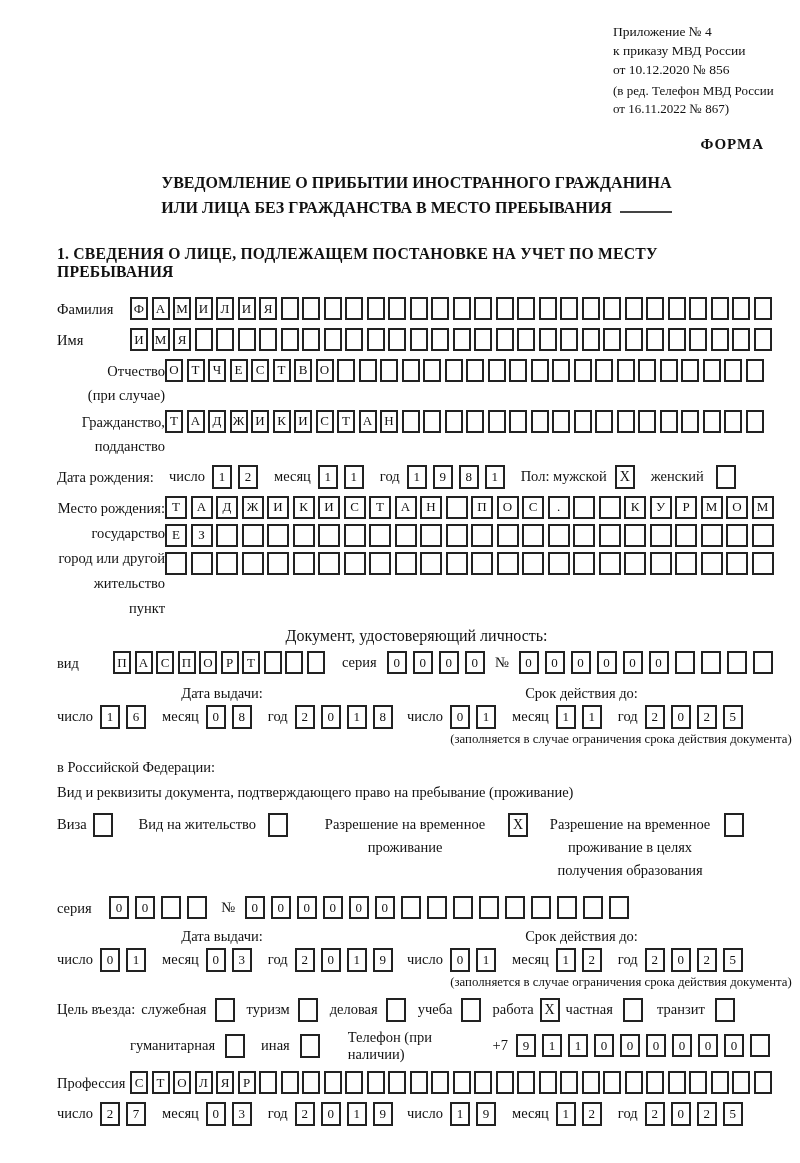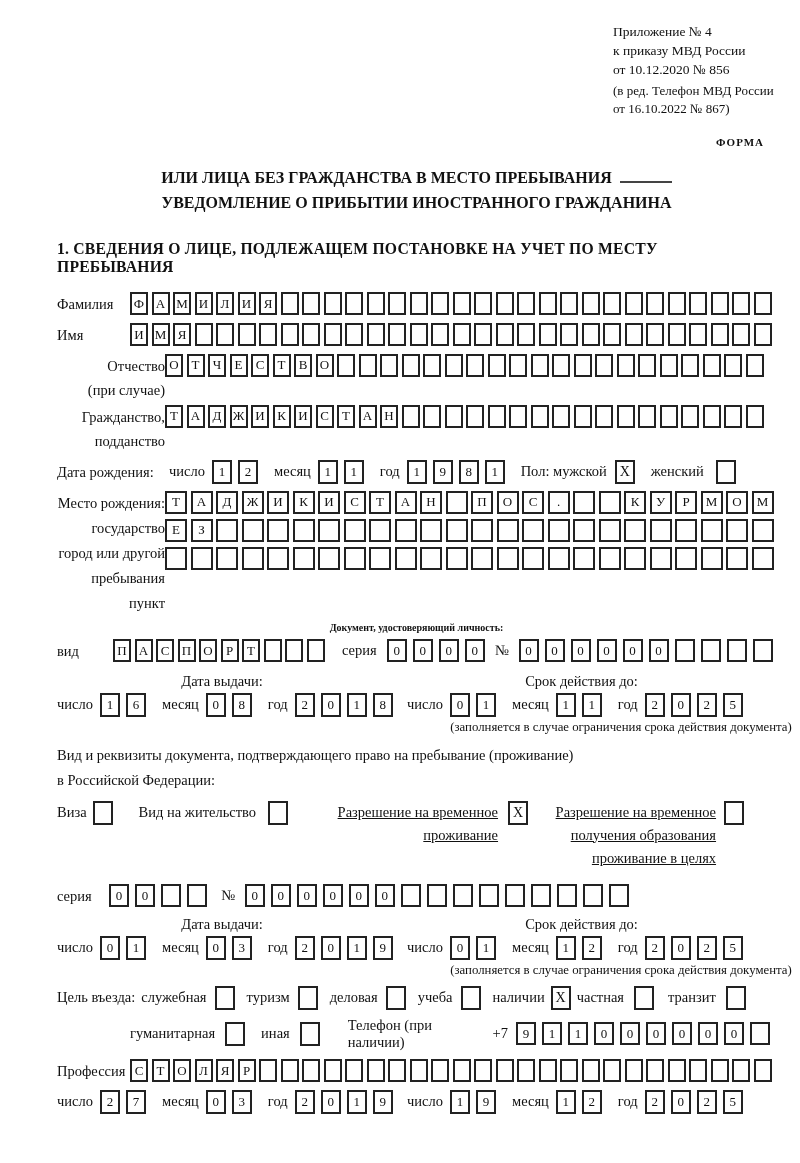--- a/index.html
+++ b/index.html
@@ -6,21 +6,21 @@
   html,body { background:#ffffff; }
   body {
     width:800px; height:1163px; overflow:hidden;
     color:#111; font-family:"Liberation Serif","DejaVu Serif",serif;
     font-size:14.5px; position:relative;
   }
   .page { padding:22px 24px 0 57px; }
 
   .hdr { margin-left:556px; line-height:19px; font-size:13.5px; }
   .hdr-sub { margin-left:556px; line-height:18px; font-size:13px; margin-top:3px; }
-  .forma { text-align:right; padding-right:12px; font-weight:bold; font-size:11px; letter-spacing:1px; margin-top:18px; }
+  .forma { text-align:right; padding-right:12px; font-weight:bold; font-size:15px; letter-spacing:1px; margin-top:18px; }
 
   .title { text-align:center; font-weight:bold; font-size:16px; margin-top:18px; line-height:1.55; }
   .blank-line { display:inline-block; width:52px; border-bottom:2px solid #444; height:13px; margin-left:8px; }
 
   .sec-heading { font-weight:bold; font-size:15.7px; margin-top:24px; margin-bottom:16px; letter-spacing:0.2px; }
 
   .row { display:flex; align-items:center; margin-bottom:7px; }
   .row.top { align-items:flex-start; }
   .lbl { flex:none; line-height:24px; }
   .lbl2 { flex:none; line-height:24px;text-align:right; }
@@ -46,47 +46,47 @@
   .dg .cells:last-child { margin-right:0; }
   .dg .cell { width:20px; height:24px; margin-right:6px; }
 
   .dates-head { display:flex; margin-bottom:3px; }
   .dates-head .h1 { width:330px; text-align:center; flex:none; }
   .dates-head .h2 { flex:1; text-align:center; }
   .dates-row { display:flex; }
   .dates-row .g1 { width:350px; flex:none; }
   .note { margin-left:352px; width:424px; text-align:center; font-size:12.8px; margin-top:3px; margin-bottom:8px; }
 
-  .doc-heading { text-align:center; font-weight:bold; font-size:10px; margin:6px 0 6px 0; }
+  .doc-heading { text-align:center; font-weight:normal; font-size:16px; margin:6px 0 6px 0; }
 
   .intro { line-height:25px; }
 
   .opts-row { display:flex; align-items:flex-start; margin-top:8px; margin-bottom:14px; }
   .opt { display:flex; align-items:flex-start; }
-  .opt .ml { text-align:right; line-height:23px;text-decoration:underline; }
+  .opt .ml { text-align:center; line-height:23px; }
 </style>
 </head>
 <body>
 
 <div class="page">
 
   <div class="hdr">
     <div>Приложение № 4</div>
     <div>к приказу МВД России</div>
     <div>от 10.12.2020 № 856</div>
   </div>
   <div class="hdr-sub">
     <div>(в ред. Телефон МВД России</div>
-    <div>от 16.10.2022 № 867)</div>
+    <div>от 16.11.2022 № 867)</div>
   </div>
   <div class="forma">ФОРМА</div>
 
   <div class="title">
+    <div>УВЕДОМЛЕНИЕ О ПРИБЫТИИ ИНОСТРАННОГО ГРАЖДАНИНА</div>
     <div><span>ИЛИ ЛИЦА БЕЗ ГРАЖДАНСТВА В МЕСТО ПРЕБЫВАНИЯ</span><span class="blank-line"></span></div>
-    <div>УВЕДОМЛЕНИЕ О ПРИБЫТИИ ИНОСТРАННОГО ГРАЖДАНИНА</div>
   </div>
 
   <div class="sec-heading">1. СВЕДЕНИЯ О ЛИЦЕ, ПОДЛЕЖАЩЕМ ПОСТАНОВКЕ НА УЧЕТ ПО МЕСТУ ПРЕБЫВАНИЯ</div>
 
   <div class="row">
     <span class="lbl" style="width:73px">Фамилия</span>
     <div class="cells">
         <span class="cell">Ф</span>
         <span class="cell">А</span>
         <span class="cell">М</span>
@@ -255,21 +255,21 @@
     <span class="checkbox">X</span>
     <span style="margin-left:16px; margin-right:12px">женский</span>
     <span class="checkbox"></span>
   </div>
 
   <div class="row top" style="margin-top:6px; margin-bottom:4px">
     <div class="lbl2" style="width:108px; line-height:25px">
       <div>Место рождения:</div>
       <div>государство</div>
       <div>город или другой</div>
-      <div>пребывания пункт</div>
+      <div>жительство пункт</div>
     </div>
     <div>
       <div class="cells wide" style="margin-bottom:5px">
           <span class="cell">Т</span>
           <span class="cell">А</span>
           <span class="cell">Д</span>
           <span class="cell">Ж</span>
           <span class="cell">И</span>
           <span class="cell">К</span>
           <span class="cell">И</span>
@@ -423,44 +423,44 @@
         <span class="cells">
           <span class="cell">2</span>
           <span class="cell">0</span>
           <span class="cell">2</span>
           <span class="cell">5</span>
         </span>
       </div>
   </div>
   <div class="note">(заполняется в случае ограничения срока действия документа)</div>
 
+  <div class="intro">в Российской Федерации:</div>
   <div class="intro">Вид и реквизиты документа, подтверждающего право на пребывание (проживание)</div>
-  <div class="intro">в Российской Федерации:</div>
 
   <div class="opts-row">
     <div class="opt">
       <span style="margin-right:6px; line-height:23px">Виза</span>
       <span class="checkbox"></span>
     </div>
     <div class="opt" style="margin-left:26px">
       <span style="margin-right:12px; line-height:23px">Вид на жительство</span>
       <span class="checkbox"></span>
     </div>
     <div class="opt" style="margin-left:24px">
       <div class="ml" style="width:186px; margin-right:10px">
         <div>Разрешение на временное</div>
         <div>проживание</div>
       </div>
       <span class="checkbox">X</span>
     </div>
     <div class="opt" style="margin-left:16px">
       <div class="ml" style="width:172px; margin-right:8px">
         <div>Разрешение на временное</div>
+        <div>проживание в целях</div>
         <div>получения образования</div>
-        <div>проживание в целях</div>
       </div>
       <span class="checkbox"></span>
     </div>
   </div>
 
   <div class="row">
     <span class="lbl" style="width:52px">серия</span>
     <div class="cells sp">
         <span class="cell">0</span>
         <span class="cell">0</span>
@@ -536,21 +536,21 @@
   <div class="row" style="margin-top:4px">
     <span>Цель въезда:</span>
     <span style="margin:0 8px 0 6px">служебная</span>
     <span class="checkbox"></span>
     <span style="margin:0 8px 0 12px">туризм</span>
     <span class="checkbox"></span>
     <span style="margin:0 8px 0 12px">деловая</span>
     <span class="checkbox"></span>
     <span style="margin:0 8px 0 12px">учеба</span>
     <span class="checkbox"></span>
-    <span style="margin:0 6px 0 12px">наличии</span>
+    <span style="margin:0 6px 0 12px">работа</span>
     <span class="checkbox">X</span>
     <span style="margin:0 10px 0 6px">частная</span>
     <span class="checkbox"></span>
     <span style="margin:0 10px 0 14px">транзит</span>
     <span class="checkbox"></span>
   </div>
 
   <div class="row" style="margin-top:6px">
     <span style="margin-left:73px; margin-right:10px">гуманитарная</span>
     <span class="checkbox"></span>

